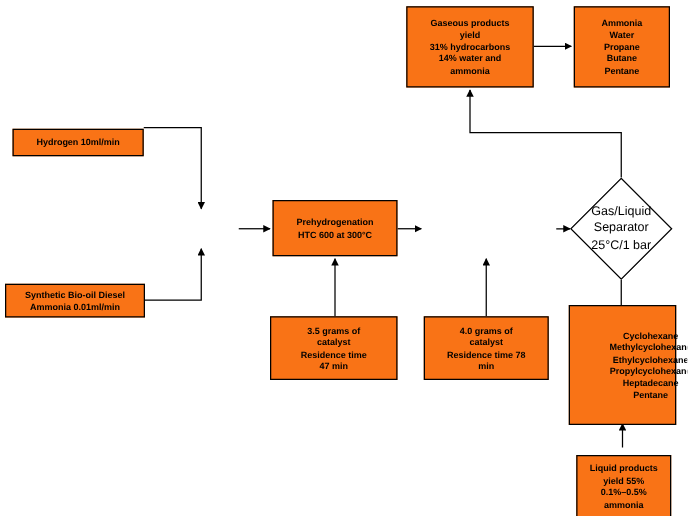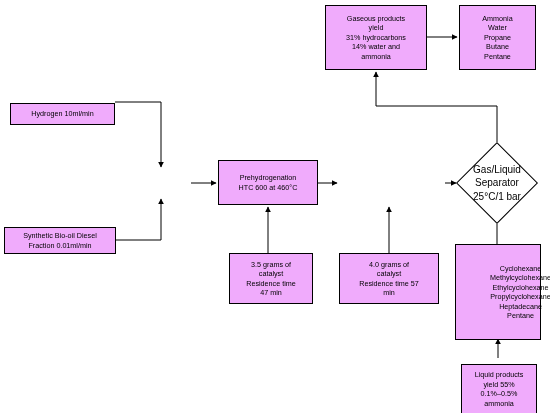--- a/index.html
+++ b/index.html
@@ -12,30 +12,31 @@
     width: 550px;
     height: 413px;
     background: #ffffff;
     font-family: "Liberation Sans", sans-serif;
     overflow: hidden;
   }
   .node {
     position: absolute;
     box-sizing: border-box;
     border: 1px solid #000000;
-    background: #f0abfc;
+    background: #f97316;
     display: flex;
     align-items: center;
     justify-content: center;
     text-align: center;
     color: #000000;
     font-size: 7.2px;
     line-height: 1.32;
     white-space: pre-line;
     padding: 1px;
+    font-weight: bold;
   }
   .diamond-wrap {
     position: absolute;
     display: flex;
     align-items: center;
     justify-content: center;
   }
   .diamond-shape {
     position: absolute;
     left: 50%;
@@ -116,42 +117,42 @@
     </g>
 
     <g>
       <path d="M 498 358 L 498 339" fill="none" stroke="#000000" stroke-width="1" marker-end="url(#arrow)"></path>
     </g>
   </svg>
 
   <div class="node" style="left:10px; top:91px; width:105px; height:22px;margin-top:12px;">Hydrogen 10ml/min</div>
 
   <div class="node" style="left:4px; top:227px; width:112px; height:27px;">Synthetic Bio-oil Diesel
-Fraction 0.01ml/min</div>
+Ammonia 0.01ml/min</div>
 
 
   <div class="node" style="left:218px; top:160px; width:100px; height:45px;">Prehydrogenation
-HTC 600 at 460°C</div>
+HTC 600 at 300°C</div>
 
 
   <div class="diamond-wrap" style="left:455px; top:142px; width:84px; height:82px;">
     <div class="diamond-shape" style="width:58px; height:58px;"></div>
     <div class="diamond-label">Gas/Liquid
 Separator
 25°C/1 bar</div>
   </div>
 
-  <div class="node" style="left:229px; top:253px; width:84px; height:51px;">3.5 grams of
+  <div class="node" style="left:216px; top:253px; width:102px; height:51px;">3.5 grams of
 catalyst
 Residence time
 47 min</div>
 
   <div class="node" style="left:339px; top:253px; width:100px; height:51px;">4.0 grams of
 catalyst
-Residence time 57
+Residence time 78
 min</div>
 
   <div class="node" style="left:325px; top:5px; width:102px; height:65px;">Gaseous products
 yield
 31% hydrocarbons
 14% water and
 ammonia</div>
 
   <div class="node" style="left:459px; top:5px; width:77px; height:65px;">Ammonia
 Water

